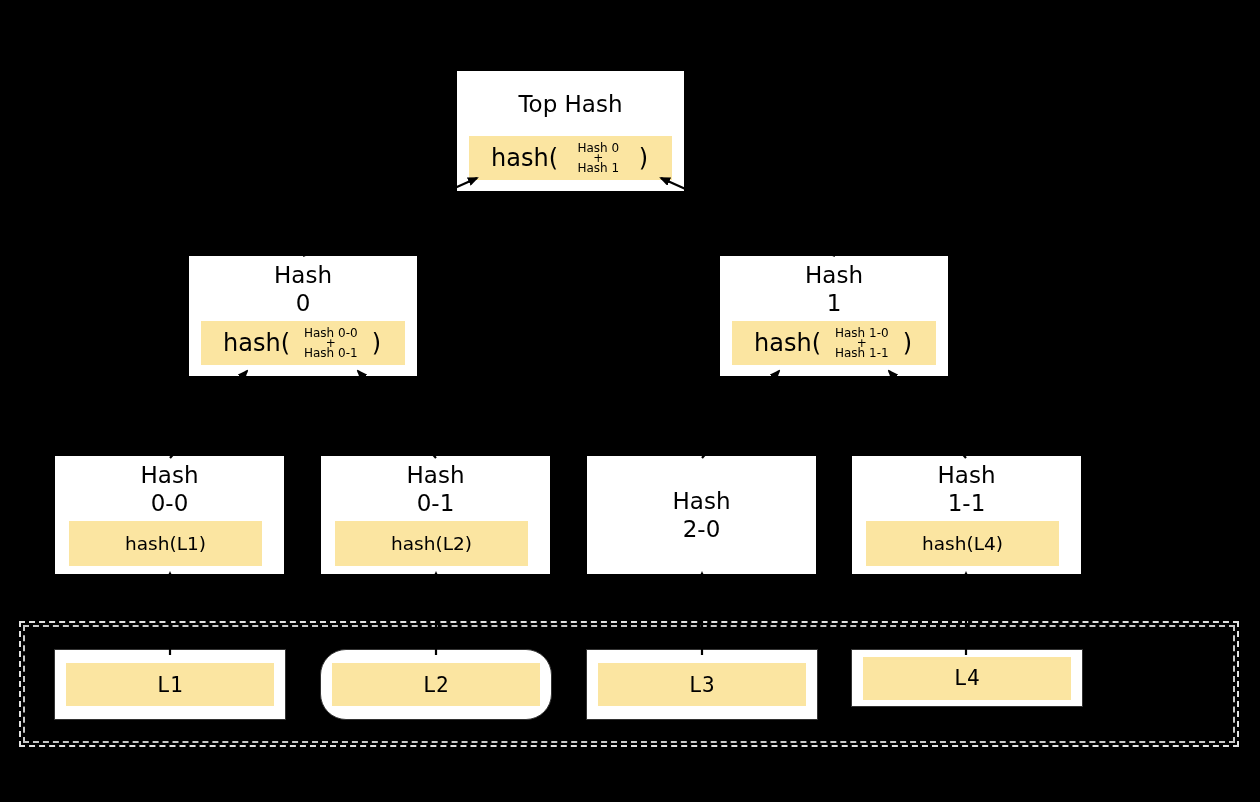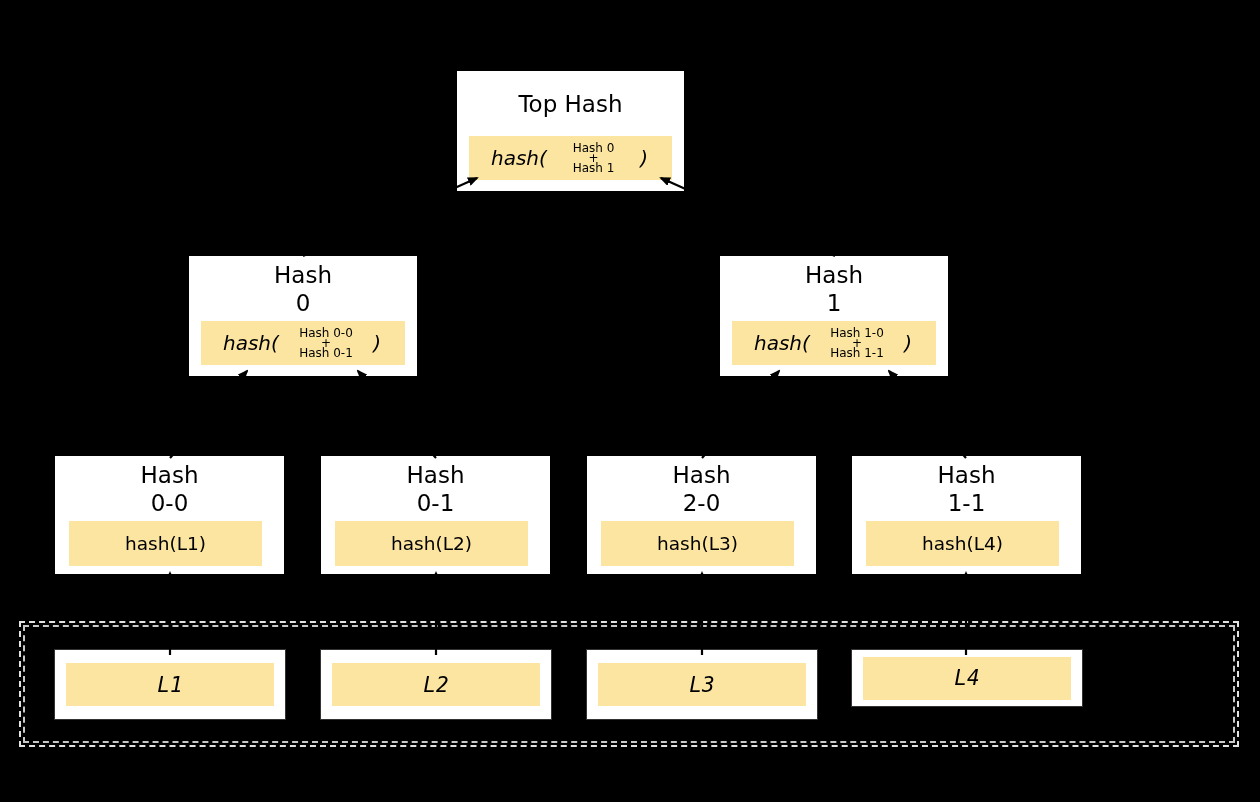--- a/index.html
+++ b/index.html
@@ -13,27 +13,27 @@
   }
   .node-title{
     flex:1;display:flex;flex-direction:column;align-items:center;justify-content:center;
     font-size:23px;line-height:28px;text-align:center;
   }
   .hash-bar{
     background:var(--hash-fill,#fbe5a1);height:44px;margin:0 12px 11px 12px;
     display:flex;align-items:center;box-sizing:border-box;
   }
   .hash-bar.func{justify-content:space-between;padding:0 24px 0 22px;}
-  .hash-prefix,.hash-suffix{font-size:20px;font-style:italic;}
+  .hash-prefix,.hash-suffix{font-size:24px;}
   .operand-stack{display:flex;flex-direction:column;align-items:center;font-size:12px;line-height:10px;font-weight:500;}
   .hash-bar.leaf{justify-content:center;font-size:18.5px;}
   .leaf-yellow{margin:0 22px 8px 14px;height:45px;}
   .data-box{
     position:absolute;background:var(--node-fill,#fff);border:1px solid #333;box-sizing:border-box;
-    display:flex;align-items:center;justify-content:center;font-style:italic;
+    display:flex;align-items:center;justify-content:center;
   }
   .data-inner{
     background:var(--hash-fill,#fbe5a1);width:calc(100% - 22px);height:43px;
     display:flex;align-items:center;justify-content:center;
     font-family:"DejaVu Sans Mono", monospace;font-size:21px;color:var(--text,#000);
   }
   .dashed-region{
     position:absolute;left:19px;top:621px;width:1220px;height:126px;box-sizing:border-box;
     border:2px dashed var(--dash,#e2e2e2);
   }
@@ -112,41 +112,38 @@
     <div class="hash-bar leaf leaf-yellow">
       <span>hash(L2)</span>
     </div>
   </div>
 
   <div class="node" style="left:585px;top:454px;width:233px;height:122px;">
     <div class="node-title">
       <span>Hash</span>
       <span>2-0</span>
     </div>
-    <div class="hash-bar leaf leaf-yellow">
-      <span>hash(L3)</span>
-    </div>
   </div>
 
   <div class="node" style="left:850px;top:454px;width:233px;height:122px;">
     <div class="node-title">
       <span>Hash</span>
       <span>1-1</span>
     </div>
     <div class="hash-bar leaf leaf-yellow">
       <span>hash(L4)</span>
     </div>
   </div>
 
   <div class="dashed-region"></div>
 
   <div class="data-box" style="left:54px;top:649px;width:232px;height:71px;">
     <div class="data-inner">L1</div>
   </div>
-  <div class="data-box" style="left:320px;top:649px;width:232px;height:71px;">
+  <div class="data-box" style="left:320px;top:649px;width:232px;height:71px;border-radius:26px;">
     <div class="data-inner">L2</div>
   </div>
   <div class="data-box" style="left:586px;top:649px;width:232px;height:71px;">
     <div class="data-inner">L3</div>
   </div>
   <div class="data-box" style="left:851px;top:649px;width:232px;height:58px;">
     <div class="data-inner">L4</div>
   </div>
 
   <svg id="arrow-layer" width="1260" height="802" viewBox="0 0 1260 802">

